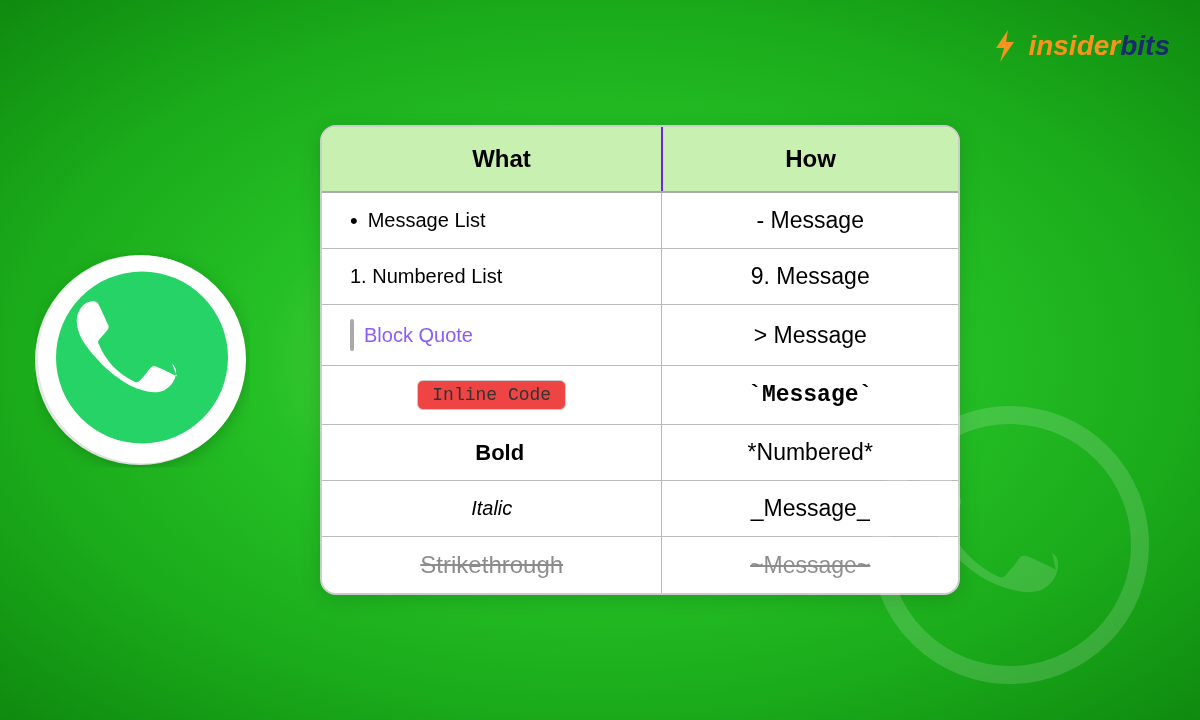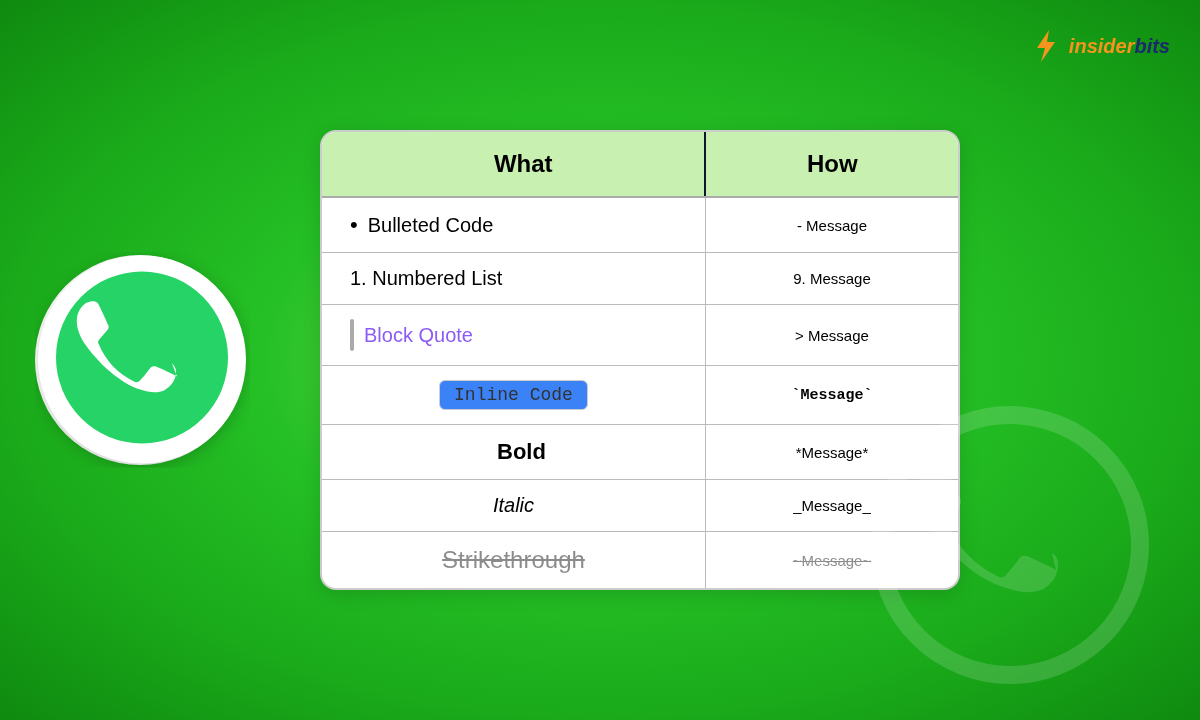--- a/index.html
+++ b/index.html
@@ -35,21 +35,21 @@
       align-items: center;
       gap: 6px;
     }
 
     .brand-logo .lightning {
       width: 36px;
       height: 36px;
     }
 
     .brand-name {
-      font-size: 20px;
+      font-size: 28px;
       font-style: italic;
       font-weight: 700;
       color: #1a2a6c;
     }
 
     .brand-name span {
       color: #f7941d;
     }
 
     
@@ -74,21 +74,21 @@
 
     thead th {
       padding: 18px 24px;
       font-size: 24px;
       font-weight: 700;
       text-align: center;
       border-bottom: 2px solid #aaa;
     }
 
     thead th:first-child {
-      border-right: 2px solid #0f172a;
+      border-right: 2px solid #6d28d9;
       padding-left: 44px;
     }
 
     tbody tr {
       border-bottom: 1.5px solid #bbb;
     }
 
     tbody tr:last-child {
       border-bottom: none;
       opacity: 0.45;
@@ -131,21 +131,21 @@
     .blockquote-bar {
       width: 4px;
       height: 32px;
       background: #aaa;
       border-radius: 2px;
     }
 
     
     .inline-code-badge {
       display: inline-block;
-      background: #3b82f6;
+      background: #ef4444;
       border: 1px solid #ccc;
       border-radius: 6px;
       padding: 4px 14px;
       font-family: 'Courier New', Courier, monospace;
       font-size: 18px;
       color: #333;
     }
 
     
     .bold-text {
@@ -160,21 +160,21 @@
     }
 
     
     .strike-text {
       text-decoration: line-through;
       font-size: 24px;
     }
 
     .how-cell {
       text-align: center;
-      font-size: 15px;
+      font-size: 23px;
     }
 
     
     .reflection-row td {
       background: linear-gradient(to bottom, rgba(255,255,255,0.3), rgba(255,255,255,0));
     }
   </style>
 </head>
 <body>
 
@@ -223,21 +223,21 @@
         <th>What</th>
         <th>How</th>
       </tr>
     </thead>
     <tbody>
 
       <tr>
         <td>
           <div class="bulleted-cell">
             <span style="font-size:22px;">•</span>
-            <span>Bulleted Code</span>
+            <span>Message List</span>
           </div>
         </td>
         <td class="how-cell">- Message</td>
       </tr>
 
       <tr>
         <td>
           <div class="numbered-cell">
             <span>1. Numbered List</span>
           </div>
@@ -259,21 +259,21 @@
         <td style="text-align:center;">
           <span class="inline-code-badge">Inline Code</span>
         </td>
         <td class="how-cell" style="font-family:'Courier New',monospace;font-weight:bold;">`Message`</td>
       </tr>
 
       <tr>
         <td style="text-align:center;padding-left:44px;">
           <span class="bold-text">Bold</span>
         </td>
-        <td class="how-cell">*Message*</td>
+        <td class="how-cell">*Numbered*</td>
       </tr>
 
       <tr>
         <td style="text-align:center;">
           <span class="italic-text">Italic</span>
         </td>
         <td class="how-cell">_Message_</td>
       </tr>
 
       <tr class="reflection-row">

